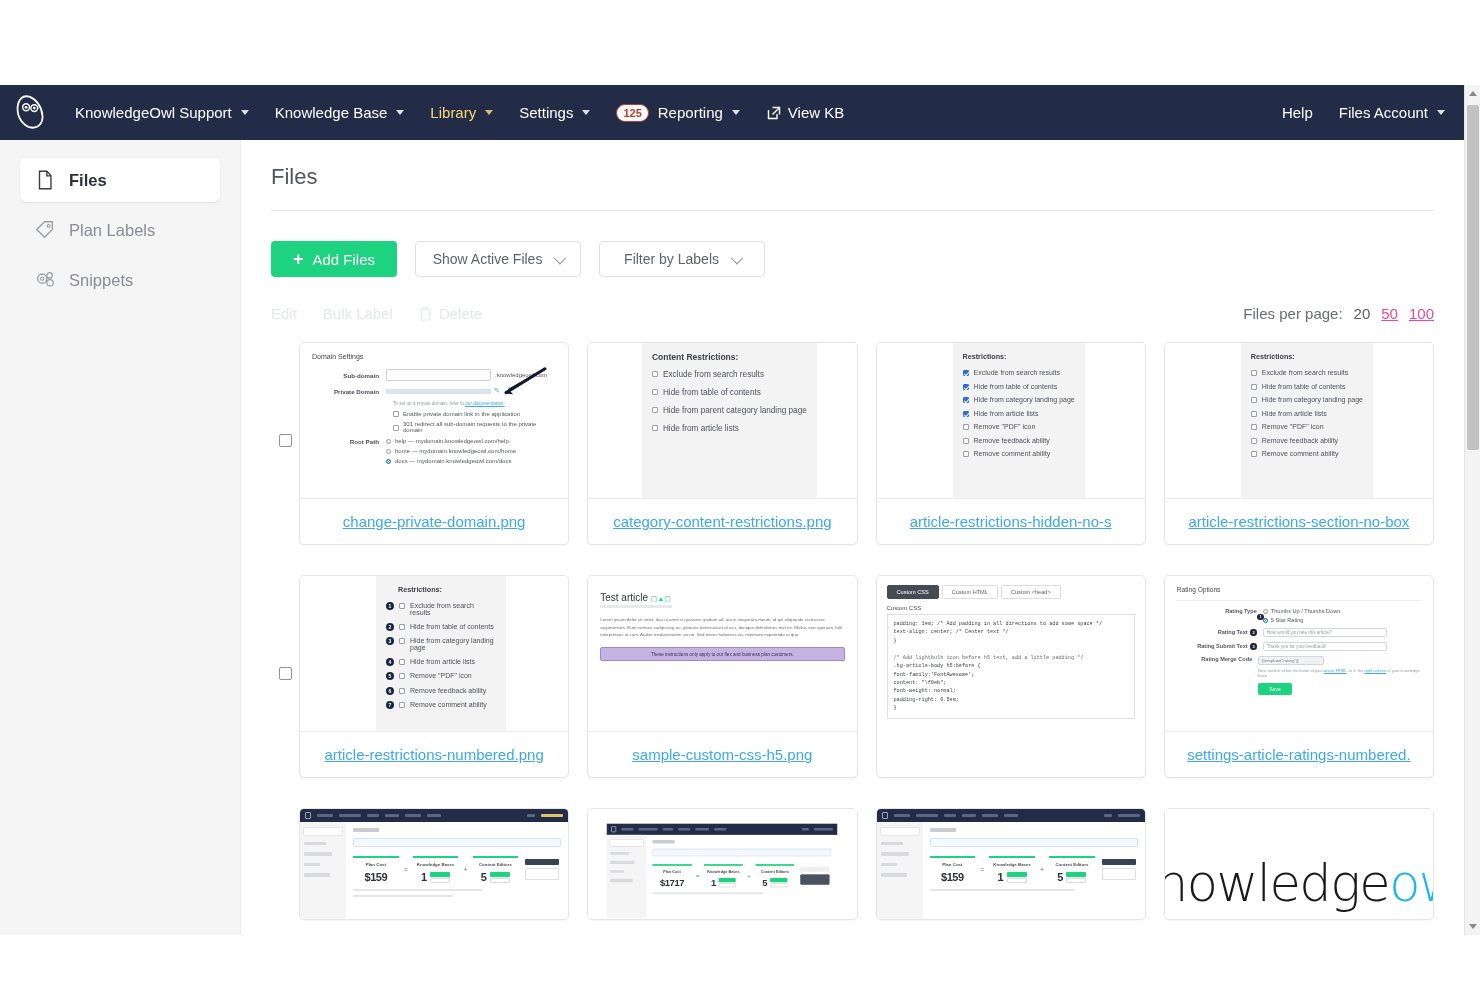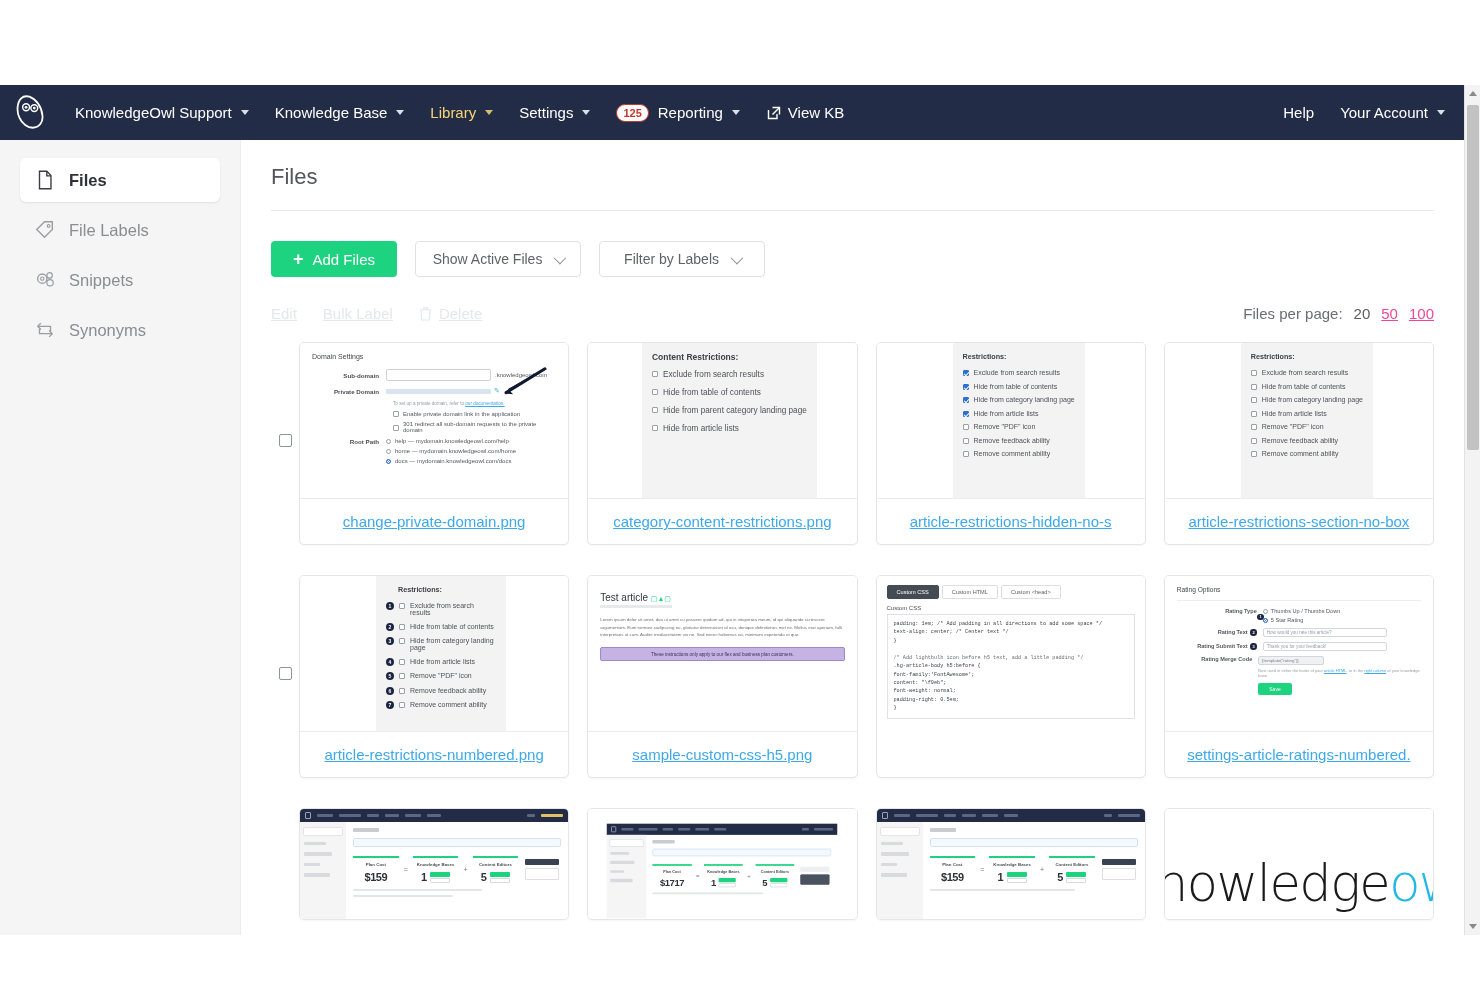--- a/index.html
+++ b/index.html
@@ -170,21 +170,20 @@
 
   
   .bulk-row {
     display: flex;
     align-items: center;
     margin-top: 28px;
     font-size: 15px;
   }
   .bulk-link {
     color: #e4e7ec;
-    text-decoration: underline;
     margin-right: 26px;
     cursor: default;
     display: flex;
     align-items: center;
     gap: 7px;
   }
   .per-page {
     margin-left: auto;
     color: #6a6d73;
     font-size: 15px;
@@ -401,60 +400,51 @@
         </svg>
         <span>View KB</span>
       </div>
     </div>
 
     <div class="nav-right">
       <div class="nav-item">
         <span>Help</span>
       </div>
       <div class="nav-item">
-        <span>Your Account</span>
+        <span>Files Account</span>
         <span class="caret"></span>
       </div>
     </div>
   </div>
 
   <div class="body-wrap">
 
     <div class="sidebar">
       <div class="side-item active">
         <svg class="side-ico" viewBox="0 0 24 24">
           <path d="M6 2.5 h8 l4.5 4.5 v14.5 h-12.5 z" fill="none" stroke="#3a3d43" stroke-width="1.5"></path>
           <path d="M14 2.5 v5 h4.5" fill="none" stroke="#3a3d43" stroke-width="1.5"></path>
         </svg>
         <span>Files</span>
       </div>
       <div class="side-item">
         <svg class="side-ico" viewBox="0 0 24 24">
           <path d="M3 11.5 L11.5 3 H20 v8.5 L11.5 20 Z" fill="none" stroke="#9a9ea3" stroke-width="1.5"></path>
           <circle cx="16" cy="7.5" r="1.5" fill="none" stroke="#9a9ea3" stroke-width="1.3"></circle>
         </svg>
-        <span>File Labels</span>
+        <span>Plan Labels</span>
       </div>
       <div class="side-item">
         <svg class="side-ico" viewBox="0 0 24 24">
           <circle cx="9" cy="10.5" r="5" fill="none" stroke="#9a9ea3" stroke-width="1.5"></circle>
           <circle cx="9" cy="10.5" r="1.8" fill="none" stroke="#9a9ea3" stroke-width="1.2"></circle>
           <circle cx="17" cy="7" r="3" fill="none" stroke="#9a9ea3" stroke-width="1.3"></circle>
           <circle cx="17.5" cy="15" r="3.5" fill="none" stroke="#9a9ea3" stroke-width="1.3"></circle>
         </svg>
         <span>Snippets</span>
-      </div>
-      <div class="side-item">
-        <svg class="side-ico" viewBox="0 0 24 24">
-          <path d="M4 8 h14 v5" fill="none" stroke="#9a9ea3" stroke-width="1.5"></path>
-          <path d="M4 8 l3.5 -3.5 M4 8 l3.5 3.5" fill="none" stroke="#9a9ea3" stroke-width="1.5"></path>
-          <path d="M20 16 H6 v-5" fill="none" stroke="#9a9ea3" stroke-width="1.5"></path>
-          <path d="M20 16 l-3.5 -3.5 M20 16 l-3.5 3.5" fill="none" stroke="#9a9ea3" stroke-width="1.5"></path>
-        </svg>
-        <span>Synonyms</span>
       </div>
     </div>
 
     <div class="content">
       <h1 class="page-title">Files</h1>
 
       <div class="toolbar">
         <button class="btn-add">
           <span class="plus">+</span>
           <span>Add Files</span>

